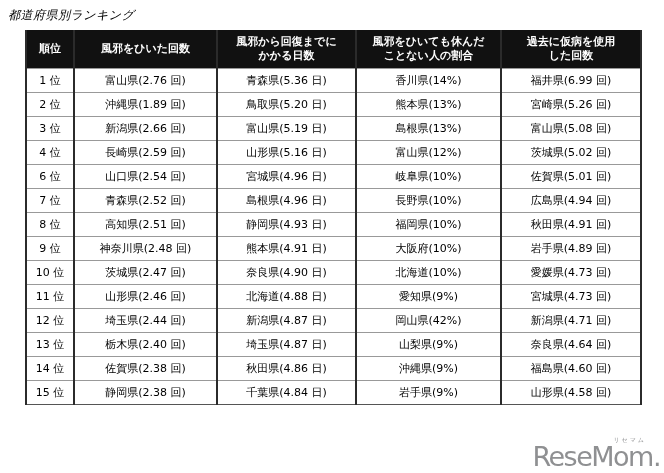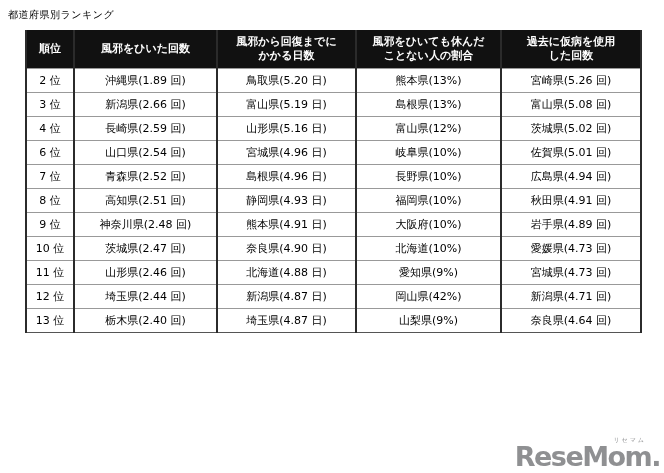--- a/index.html
+++ b/index.html
@@ -21,25 +21,26 @@
     height: 473px;
     position: relative;
     font-family: "DejaVu Sans", "Liberation Sans", sans-serif;
     color: var(--text-color);
     overflow: hidden;
   }
   .page-title {
     position: absolute;
     left: 8px;
     top: 6px;
-    font-size: 10px;
+    font-size: 12px;
     line-height: 18px;
     color: var(--text-color);
     letter-spacing: 0.5px;
     white-space: nowrap;
+    font-style: italic;
   }
   table.ranking {
     position: absolute;
     left: 25px;
     top: 30px;
     width: 615px;
     border-collapse: collapse;
     table-layout: fixed;
     border-right: 2px solid var(--grid-vertical);
     border-bottom: 1px solid #555555;
@@ -84,21 +85,21 @@
     line-height: 7px;
     letter-spacing: 2px;
     color: var(--logo-gray);
     padding-right: 14px;
     text-align: right;
   }
   .logo .logo-wordmark {
     display: block;
     font-size: 27px;
     line-height: 28px;
-    font-weight: bold;
+    font-weight: normal;
     letter-spacing: -1.5px;
     color: var(--logo-gray);
   }
 </style>
 </head>
 <body>
 
 <div class="page-title">都道府県別ランキング</div>
 
 <table class="ranking">
@@ -116,20 +117,27 @@
         <th>風邪から回復までに
 かかる日数</th>
         <th>風邪をひいても休んだ
 ことない人の割合</th>
         <th>過去に仮病を使用
 した回数</th>
       </tr>
   </thead>
   <tbody>
       <tr>
+        <td>1 位</td>
+        <td>富山県(2.76 回)</td>
+        <td>青森県(5.36 日)</td>
+        <td>香川県(14%)</td>
+        <td>福井県(6.99 回)</td>
+      </tr>
+      <tr>
         <td>2 位</td>
         <td>沖縄県(1.89 回)</td>
         <td>鳥取県(5.20 日)</td>
         <td>熊本県(13%)</td>
         <td>宮崎県(5.26 回)</td>
       </tr>
       <tr>
         <td>3 位</td>
         <td>新潟県(2.66 回)</td>
         <td>富山県(5.19 日)</td>
@@ -192,19 +200,33 @@
         <td>岡山県(42%)</td>
         <td>新潟県(4.71 回)</td>
       </tr>
       <tr>
         <td>13 位</td>
         <td>栃木県(2.40 回)</td>
         <td>埼玉県(4.87 日)</td>
         <td>山梨県(9%)</td>
         <td>奈良県(4.64 回)</td>
       </tr>
+      <tr>
+        <td>14 位</td>
+        <td>佐賀県(2.38 回)</td>
+        <td>秋田県(4.86 日)</td>
+        <td>沖縄県(9%)</td>
+        <td>福島県(4.60 回)</td>
+      </tr>
+      <tr>
+        <td>15 位</td>
+        <td>静岡県(2.38 回)</td>
+        <td>千葉県(4.84 日)</td>
+        <td>岩手県(9%)</td>
+        <td>山形県(4.58 回)</td>
+      </tr>
     </tbody>
 </table>
 
 <div class="logo">
   <span class="logo-ruby">リセマム</span>
   <span class="logo-wordmark">ReseMom.</span>
 </div>
 
 </body></html>

